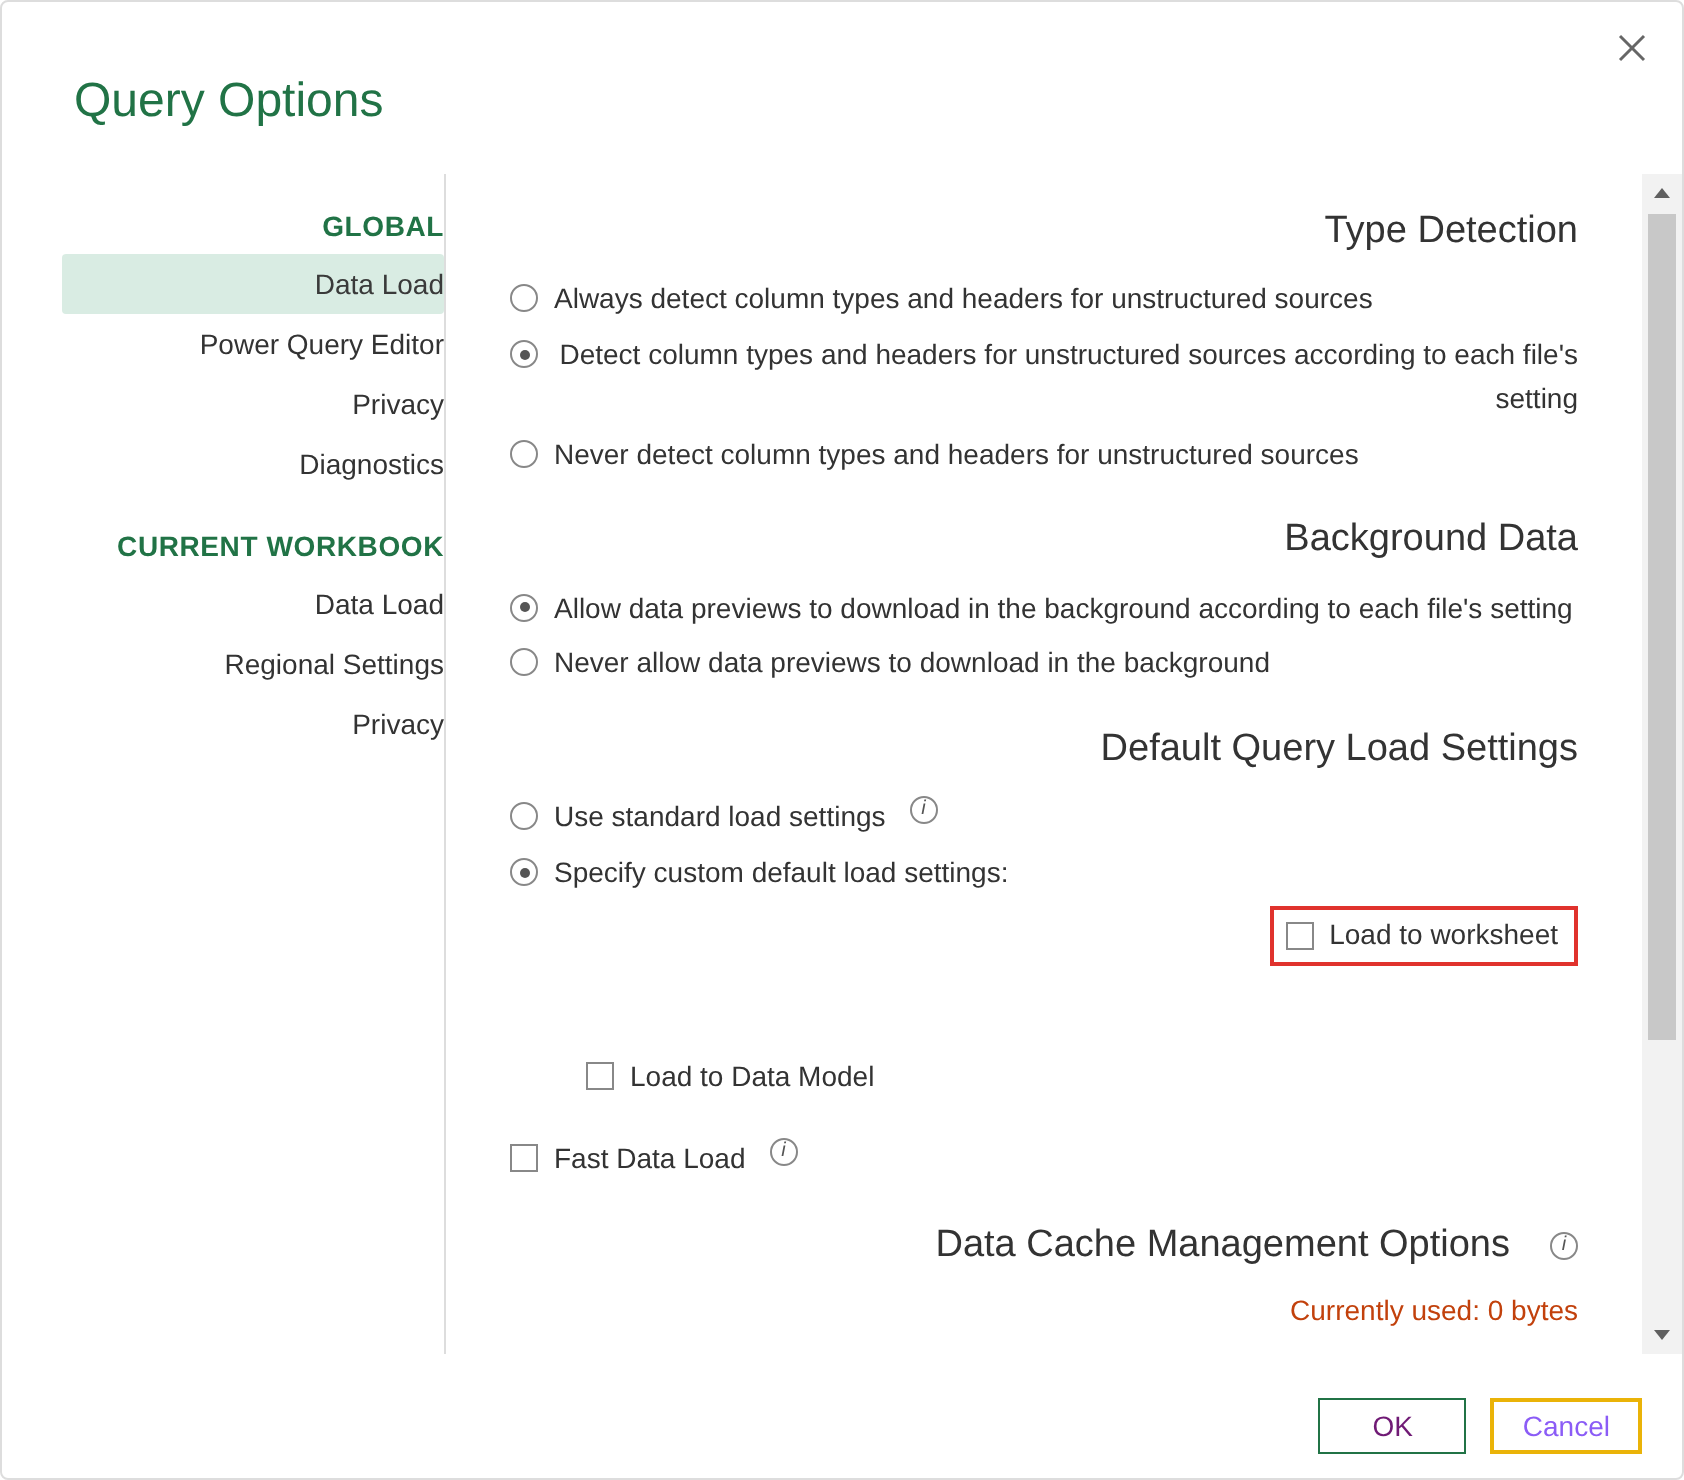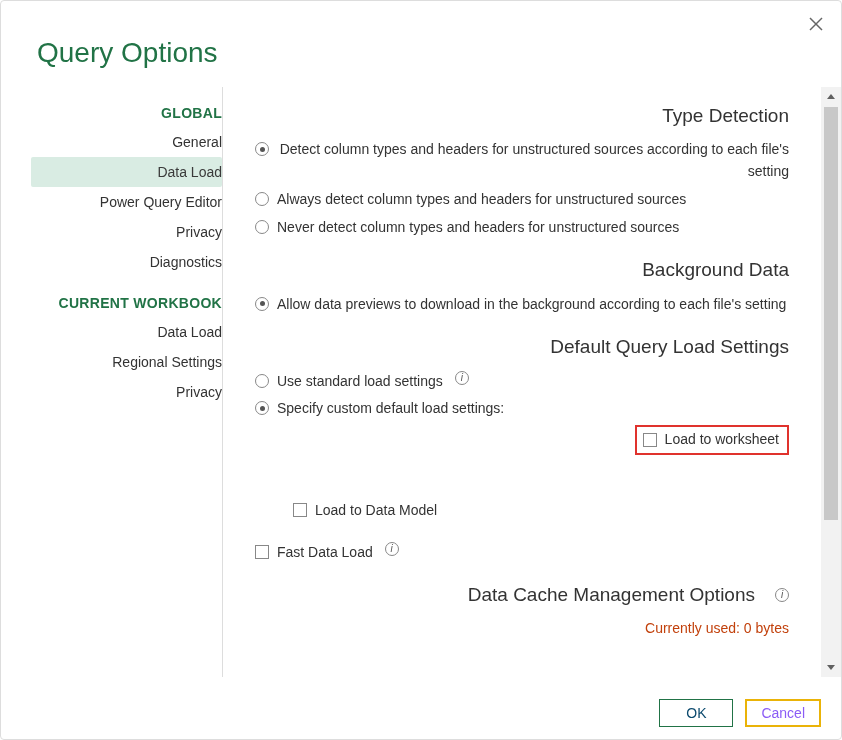--- a/index.html
+++ b/index.html
@@ -24,21 +24,21 @@
   .close {
     position:absolute;
     top:12px; right:14px;
     width:22px; height:22px;
     display:flex; align-items:center; justify-content:center;
     color:#666;
     cursor:pointer;
   }
   .close svg { width:14px; height:14px; stroke:#666; stroke-width:1.5; }
   h1.title {
-    font-size:28px; font-weight:400;
+    font-size:24px; font-weight:400;
     color:#217346;
     margin:0; padding:24px 0 8px 36px;
   }
   .body {
     display:flex;
     position:absolute;
     top:86px; bottom:62px; left:0; right:0;text-align:right;
   }
   .sidebar {
     width:222px;
@@ -151,71 +151,74 @@
   .btn {
     min-width:74px; height:28px;
     padding:0 14px;
     border:2px solid #eab308;
     background:#fff;
     font-size:14px;
     display:inline-flex; align-items:center; justify-content:center;
     cursor:pointer;
     color:#8b5cf6;
   }
-  .btn.primary { border:1.5px solid #217346; color:#0c4a6e; }
+  .btn.primary { border:1.5px solid #217346; color:#701a75; }
   .cache-line { color:#c2410c; padding-top:2px; }
 </style>
 </head>
 <body>
 
 <div class="dialog">
   <div class="close">
     <svg viewBox="0 0 14 14">
         <line x1="1" y1="1" x2="13" y2="13"></line>
         <line x1="13" y1="1" x2="1" y2="13"></line>
       </svg>
   </div>
   <h1 class="title">Query Options</h1>
 
   <div class="body">
     <div class="sidebar">
       <div class="section-label">GLOBAL</div>
-      <div class="nav-item">General</div>
       <div class="nav-item selected">Data Load</div>
       <div class="nav-item">Power Query Editor</div>
       <div class="nav-item">Privacy</div>
       <div class="nav-item">Diagnostics</div>
 
       <div class="section-label">CURRENT WORKBOOK</div>
       <div class="nav-item">Data Load</div>
       <div class="nav-item">Regional Settings</div>
       <div class="nav-item">Privacy</div>
     </div>
 
     <div class="content-wrap">
       <div class="content">
 
         <h2 class="section-title">Type Detection</h2>
         <div class="radio-row">
+          <span class="radio"></span>
+          <span class="label">Always detect column types and headers for unstructured sources</span>
+        </div>
+        <div class="radio-row">
           <span class="radio selected"></span>
           <span class="label">Detect column types and headers for unstructured sources according to each file's setting</span>
         </div>
         <div class="radio-row">
           <span class="radio"></span>
-          <span class="label">Always detect column types and headers for unstructured sources</span>
-        </div>
-        <div class="radio-row">
-          <span class="radio"></span>
           <span class="label">Never detect column types and headers for unstructured sources</span>
         </div>
 
         <h2 class="section-title">Background Data</h2>
         <div class="radio-row">
           <span class="radio selected"></span>
           <span class="label">Allow data previews to download in the background according to each file's setting</span>
+        </div>
+        <div class="radio-row">
+          <span class="radio"></span>
+          <span class="label">Never allow data previews to download in the background</span>
         </div>
 
         <h2 class="section-title">Default Query Load Settings</h2>
         <div class="radio-row">
           <span class="radio"></span>
           <span class="label">Use standard load settings</span>
           <span class="info-icon">i</span>
         </div>
         <div class="radio-row">
           <span class="radio selected"></span>

